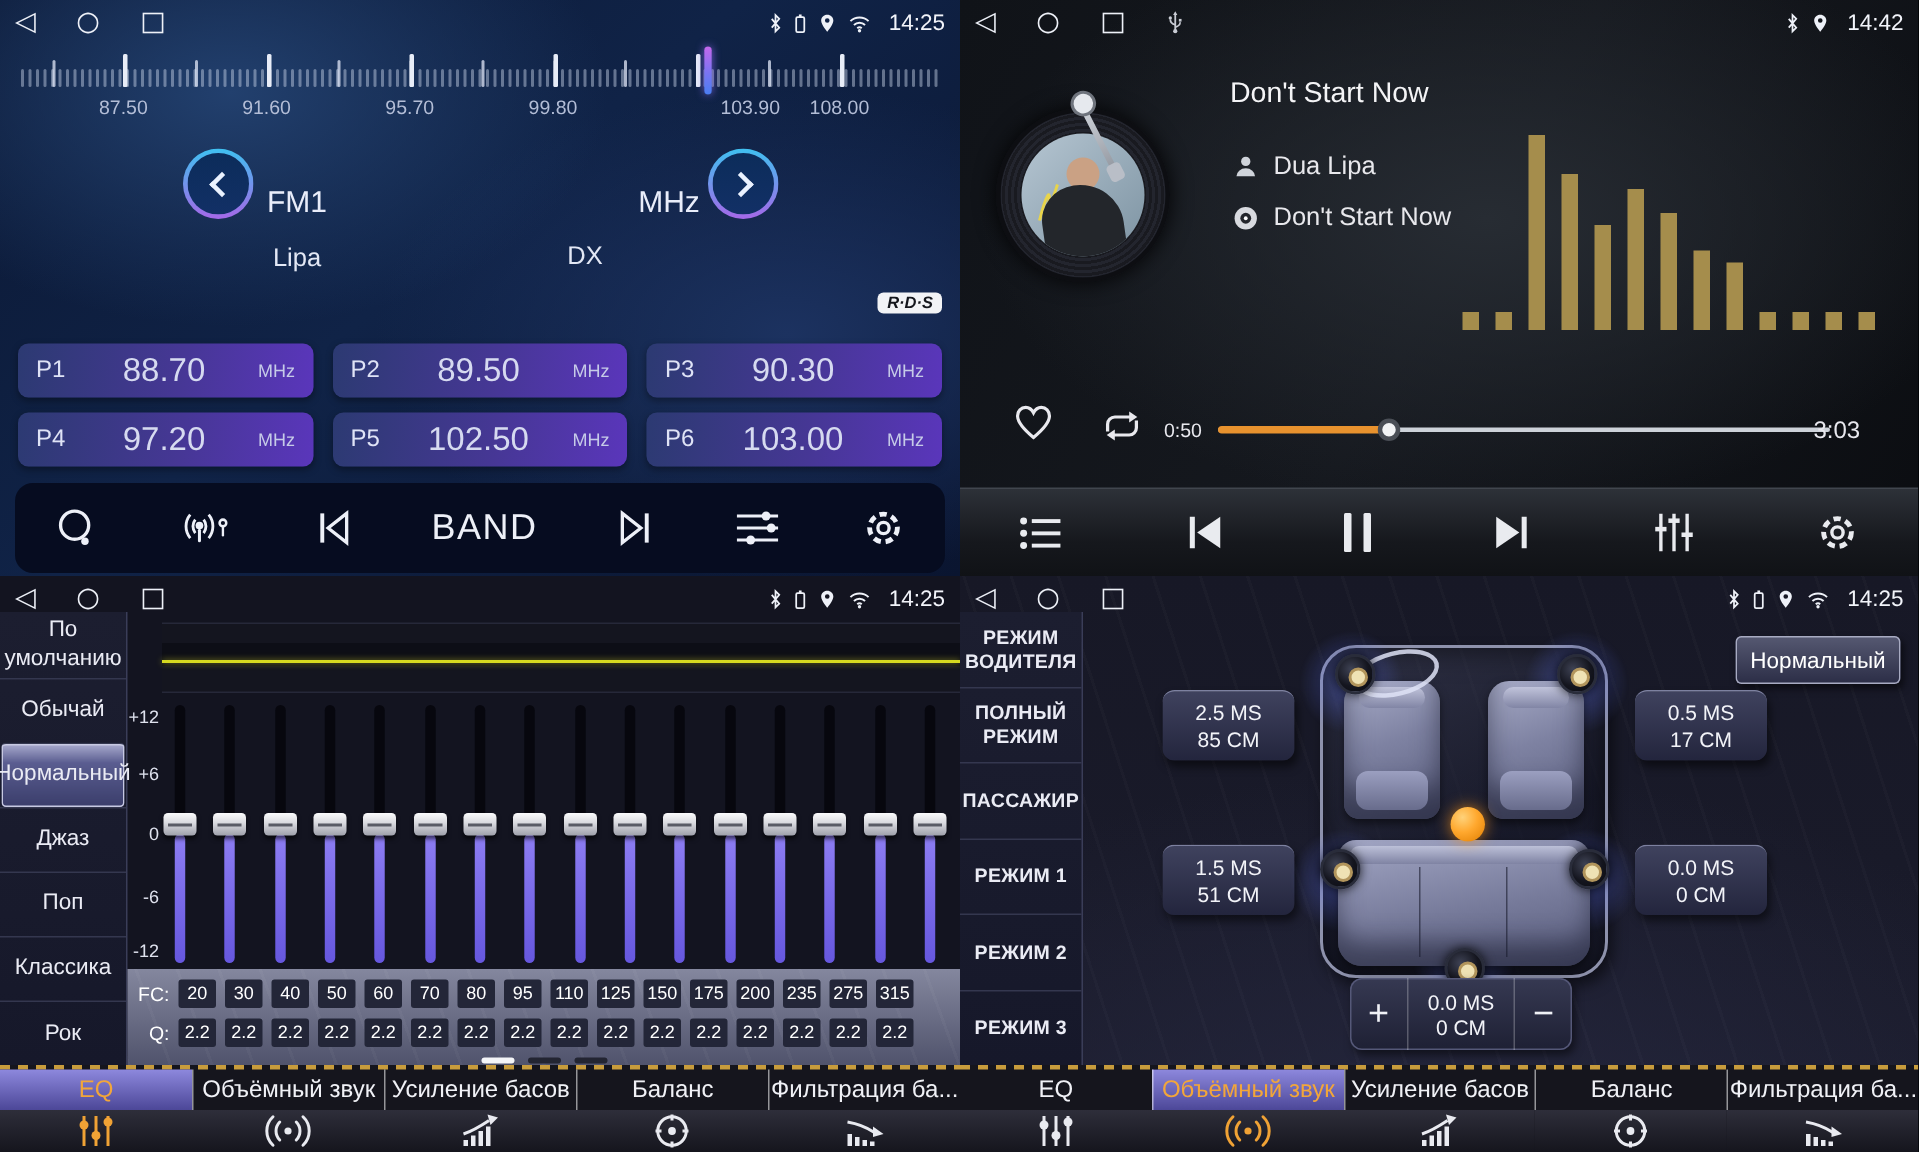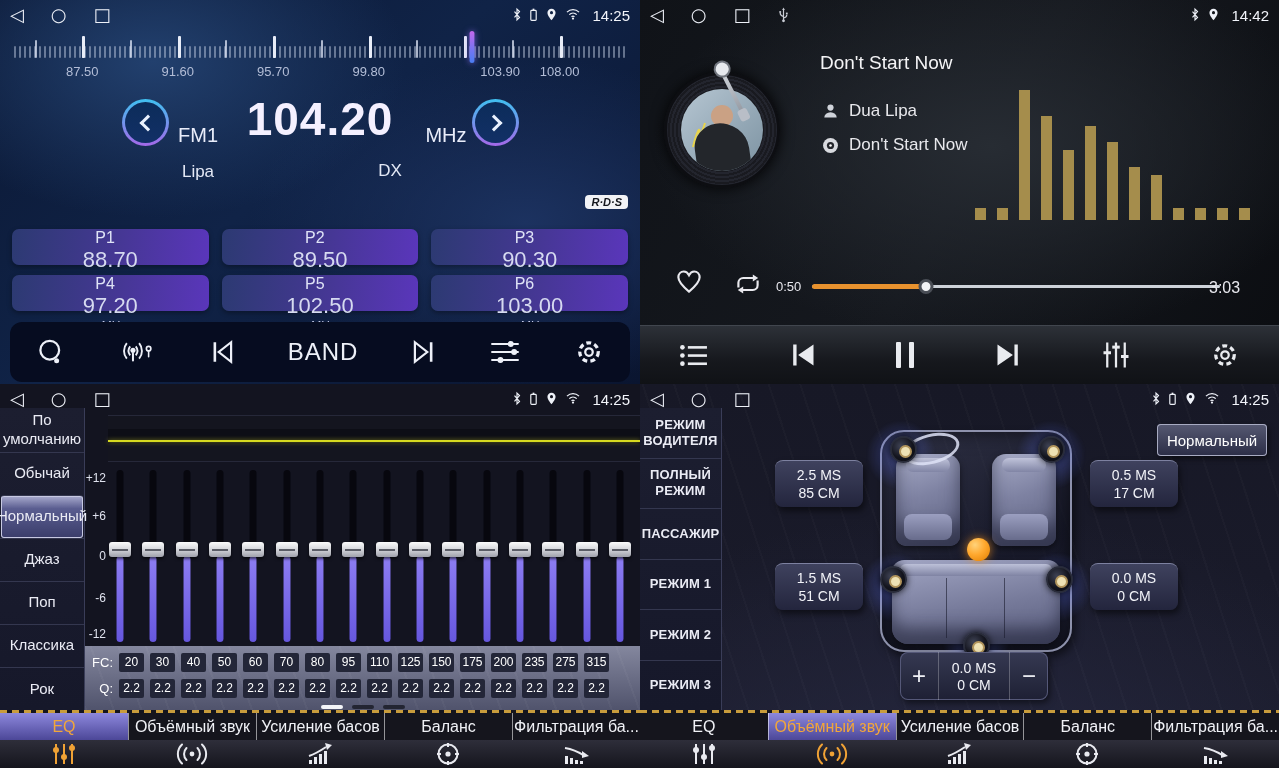--- a/index.html
+++ b/index.html
@@ -17,21 +17,21 @@
   #q-eq { left:0; top:384px; width:640px; height:384px; background:#131420; }
   #q-sur { left:640px; top:384px; width:639px; height:384px;
     background: repeating-linear-gradient(72deg, rgba(255,255,255,0.02) 0 2px, rgba(0,0,0,0) 2px 30px),
                 radial-gradient(ellipse 700px 420px at 50% 110%, #262840 0%, rgba(20,22,38,0) 70%),
                 linear-gradient(#171826,#1b1c2c); }
 
   
   .statusbar { position:absolute; left:0; top:0; right:0; height:30px; display:flex; align-items:center; padding:0 10px; z-index:30; }
   .nav { display:flex; gap:27px; align-items:center; color:#eef1f8; font-size:18px; font-family:"DejaVu Sans",sans-serif; }
   .nav span { line-height:1; }
-  .st-right { margin-left:auto; display:flex; gap:7px; color:#eef1f8; }
+  .st-right { margin-left:auto; display:flex; align-items:center; gap:7px; color:#eef1f8; }
   .st-right svg { display:block; }
   .st-time { font-size:15px; color:#f2f4fa; margin-left:4px; }
 
   
   .dial-ticks { position:absolute; left:8px; right:8px; top:34px; height:28px; }
   .dial-ticks i { position:absolute; bottom:4px; width:2px; height:12px; background:rgba(205,215,235,0.45); border-radius:1px; }
   .dial-ticks i.mid { height:18px; background:rgba(225,232,248,0.75); }
   .dial-ticks i.major { height:22px; width:3px; background:#e8edf8; }
   .dial-labels { position:absolute; left:8px; right:8px; top:64px; height:16px; }
   .dial-labels span { position:absolute; transform:translateX(-50%); font-size:13px; color:#b3bdd6; }
@@ -44,22 +44,22 @@
   .chev.left { transform:rotate(45deg); margin-left:4px; }
   .chev.right { transform:rotate(-135deg); margin-right:4px; }
   .band-label { position:absolute; left:170px; top:124px; width:56px; text-align:center; font-size:20px; color:#e9edfa; }
   .freq-big { position:absolute; left:218px; top:92px; width:204px; text-align:center; font-size:46px; font-weight:bold; color:#f4f0ff; letter-spacing:1px; }
   .mhz-label { position:absolute; left:418px; top:124px; width:56px; text-align:center; font-size:20px; color:#e9edfa; }
   .ps-label { position:absolute; left:168px; top:162px; width:60px; text-align:center; font-size:17px; color:#e3e8f5; }
   .dx-label { position:absolute; left:362px; top:161px; width:56px; text-align:center; font-size:17px; color:#e3e8f5; }
   .rds-badge { position:absolute; right:12px; top:195px; background:#f2f3f6; color:#14161c; font-size:11px; font-weight:bold; font-style:italic;
     padding:1px 6px; border-radius:4px; letter-spacing:0; }
   .presets { position:absolute; left:12px; right:12px; top:229px; display:grid; grid-template-columns:1fr 1fr 1fr; gap:10px 13px; }
-  .preset { height:36px; border-radius:7px; display:flex; align-items:center; padding:0 12px;
-    background:linear-gradient(97deg,#2c3a72 0%,#463795 55%,#5a36bb 100%); box-shadow:0 2px 5px rgba(0,0,0,.35);flex-direction:column; }
+  .preset { height:36px; border-radius:7px; display:flex; align-items:center; padding:12px 12px;
+    background:linear-gradient(97deg,#2c3a72 0%,#463795 55%,#5a36bb 100%); box-shadow:0 2px 5px rgba(0,0,0,.35); }
   .preset .pid { font-size:16px; color:#dfe3f6; width:30px; }
   .preset .pfreq { flex:1; text-align:center; font-size:22px; color:#d6daf0; }
   .preset .punit { font-size:12px; color:#c6cbe8; width:32px; text-align:right; }
   .radio-toolbar { position:absolute; left:10px; right:10px; top:322px; height:60px; border-radius:12px; background:#060c20;
     display:flex; align-items:center; justify-content:space-around; color:#edf0f8; }
   .radio-toolbar svg { display:block; }
   .band-btn { font-size:24px; letter-spacing:1px; color:#edf0f8; }
 
   
   .vinyl-wrap { position:absolute; left:22px; top:64px; width:130px; height:130px; }
@@ -354,21 +354,20 @@
         <span style="left: 57.8%;">99.80</span>
         <span style="left: 73.1%; margin-left: 36px;">103.90</span>
         <span style="left: 88.4%;">108.00</span>
     </div>
     <div class="dial-indicator" style="left: 73.8%;"></div>
 
     <div class="tune-btn" style="left:122px; top:99px;">
       <span class="chev left"></span>
     </div>
     <div class="band-label">FM1</div>
-    <div class="freq-big">104.20</div>
     <div class="mhz-label">MHz</div>
     <div class="tune-btn" style="left:472px; top:99px;">
       <span class="chev right"></span>
     </div>
     <div class="ps-label">Lipa</div>
     <div class="dx-label">DX</div>
     <div class="rds-badge">R·D·S</div>
 
     <div class="presets">
       <div class="preset" style="">

